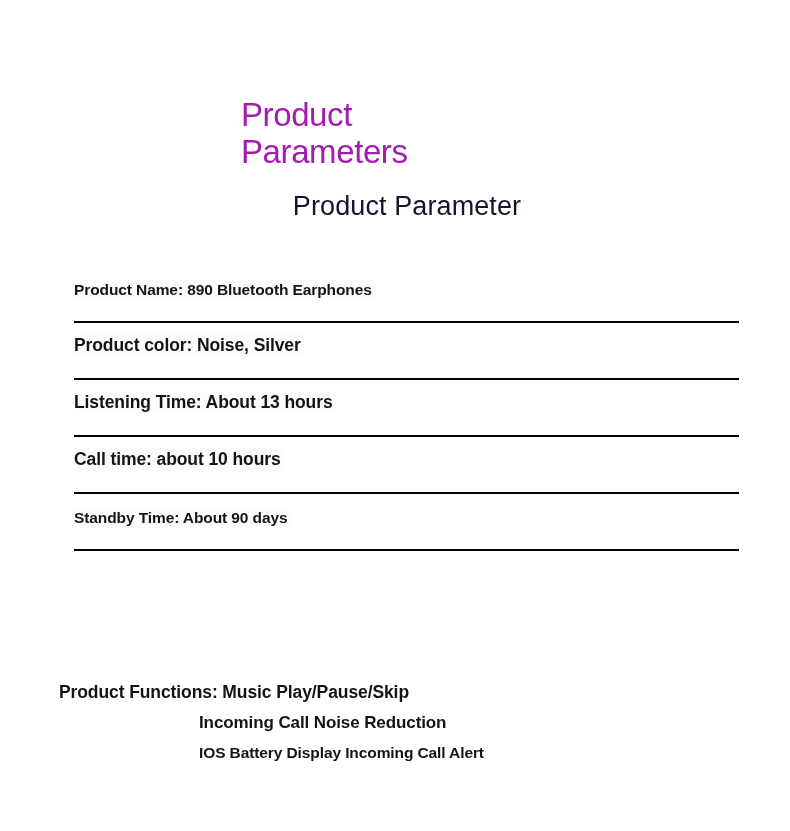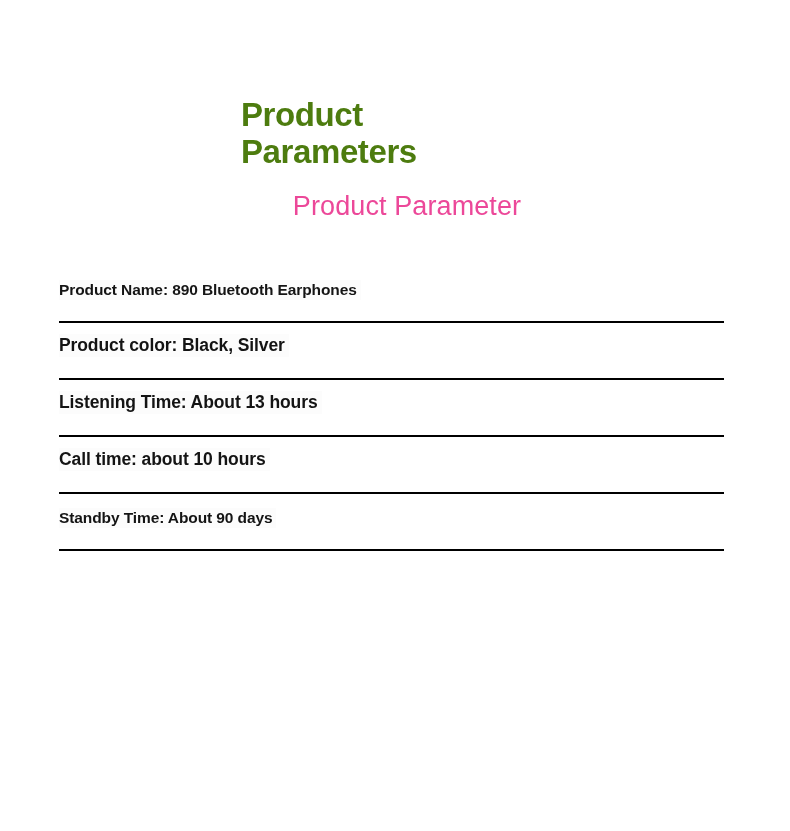--- a/index.html
+++ b/index.html
@@ -23,45 +23,45 @@
   }
 
   
   .title {
     position: absolute;
     left: 241px;
     top: 96px;
     width: 420px;
     font-size: 33px;
     line-height: 37px;
-    font-weight: 700;
+    font-weight: 400;
     letter-spacing: -0.4px;
-    color: #4d7c0f;
+    color: #a21caf;
     white-space: pre-line;
   }
 
   .subtitle {
     position: absolute;
     left: 0;
     top: 190px;
     width: 790px;
     padding-left: 24px;
     box-sizing: border-box;
     text-align: center;
     font-size: 27px;
     line-height: 32px;
     font-weight: 400;
-    color: #ec4899;
+    color: #0f172a;
     letter-spacing: 0.1px;
   }
 
   
   .spec-table {
     position: absolute;
-    left: 59px;
+    left: 74px;
     top: 266px;
     width: 665px;
     text-align: center;
   }
 
   .spec-row {
     position: relative;
     height: 57px;
     box-sizing: border-box;
     border-bottom: 2px solid #000000;
@@ -123,33 +123,38 @@
 
   <div class="subtitle">Product Parameter</div>
 
   <div class="spec-table">
 
     <div class="spec-row">
       <span class="spec-text sz-15">Product Name: 890 Bluetooth Earphones</span>
     </div>
 
     <div class="spec-row">
-      <span class="spec-text sz-17">Product color: Black, Silver</span>
+      <span class="spec-text sz-17">Product color: Noise, Silver</span>
     </div>
 
     <div class="spec-row">
       <span class="spec-text sz-17">Listening Time: About 13 hours</span>
     </div>
 
     <div class="spec-row">
       <span class="spec-text sz-17">Call time: about 10 hours</span>
     </div>
 
 
 
     <div class="spec-row">
       <span class="spec-text sz-15">Standby Time: About 90 days</span>
     </div>
 
   </div>
 
+  <div class="functions">
+    <div class="fn-line fn-main">Product Functions: Music Play/Pause/Skip</div>
+    <div class="fn-line fn-sub1">Incoming Call Noise Reduction</div>
+    <div class="fn-line fn-sub2">IOS Battery Display Incoming Call Alert</div>
+  </div>
 
 </div>
 
 </body></html>

